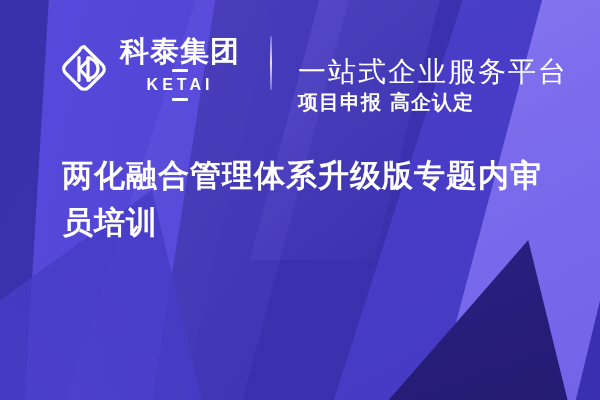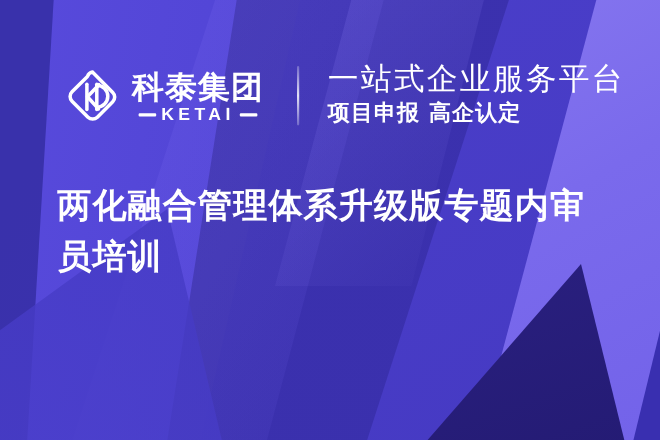--- a/index.html
+++ b/index.html
@@ -94,35 +94,35 @@
     clip-path:polygon(0% 40%, 70% 0%, 100% 100%, 0% 100%);
     opacity:.8;
   }
 
   
   .content{ position:relative; z-index:5; width:100%; height:100%; }
 
   
   .header{
     position:absolute; left:58px; top:36px;
-    display:flex; align-items:flex-end; gap:0;
+    display:flex; align-items:flex-start; gap:0;
   }
   .logo-block{ display:flex; align-items:center; gap:10px; }
 
   .logo-mark{ width:52px; height:52px; flex:0 0 52px; }
 
   .logo-text{ display:flex; flex-direction:column; align-items:center; }
   .logo-cn{
     font-family:"DejaVu Sans","Liberation Sans",sans-serif;
     font-size:29px; font-weight:700; color:#ffffff;
     letter-spacing:1px; line-height:1.04; white-space:nowrap;
   }
   .logo-en-row{
     display:flex; align-items:center; gap:5px;
-    margin-top:3px; width:100%; justify-content:center;
+    margin-top:3px; width:100%; justify-content:center;flex-direction:column;
   }
   .logo-en-row .dash{
     display:block; height:3px; width:16px; background:#fff; border-radius:1px;
   }
   .logo-en{
     font-family:"Liberation Sans","DejaVu Sans",sans-serif;
     font-size:16px; font-weight:700; color:#ffffff;
     letter-spacing:4px; line-height:1; white-space:nowrap;
   }
 
@@ -140,27 +140,26 @@
     letter-spacing:2px; line-height:1.12; white-space:nowrap;margin-top:20px;
   }
   .slogan-sub{
     font-family:"DejaVu Serif","Liberation Serif",serif;
     font-size:20px; font-weight:700; color:#ffffff;
     letter-spacing:1px; line-height:1.15; white-space:nowrap;
   }
 
   
   .headline{
-    position:absolute; left:52px; top:152px;
+    position:absolute; left:62px; top:152px;
     width:490px;
-    font-family:Liberation Mono, monospace;
+    font-family:Liberation Serif, serif;
     font-size:31px; font-weight:700; color:#ffffff;
     line-height:1.52; letter-spacing:1px;
     word-break:break-all;
-    margin-top:14px;
   }
 </style>
 </head>
 <body>
 
 <div id="banner">
 
   <div class="bg-layer">
     <div class="shape wedge-left-dark"></div>
     <div class="shape wedge-left"></div>

